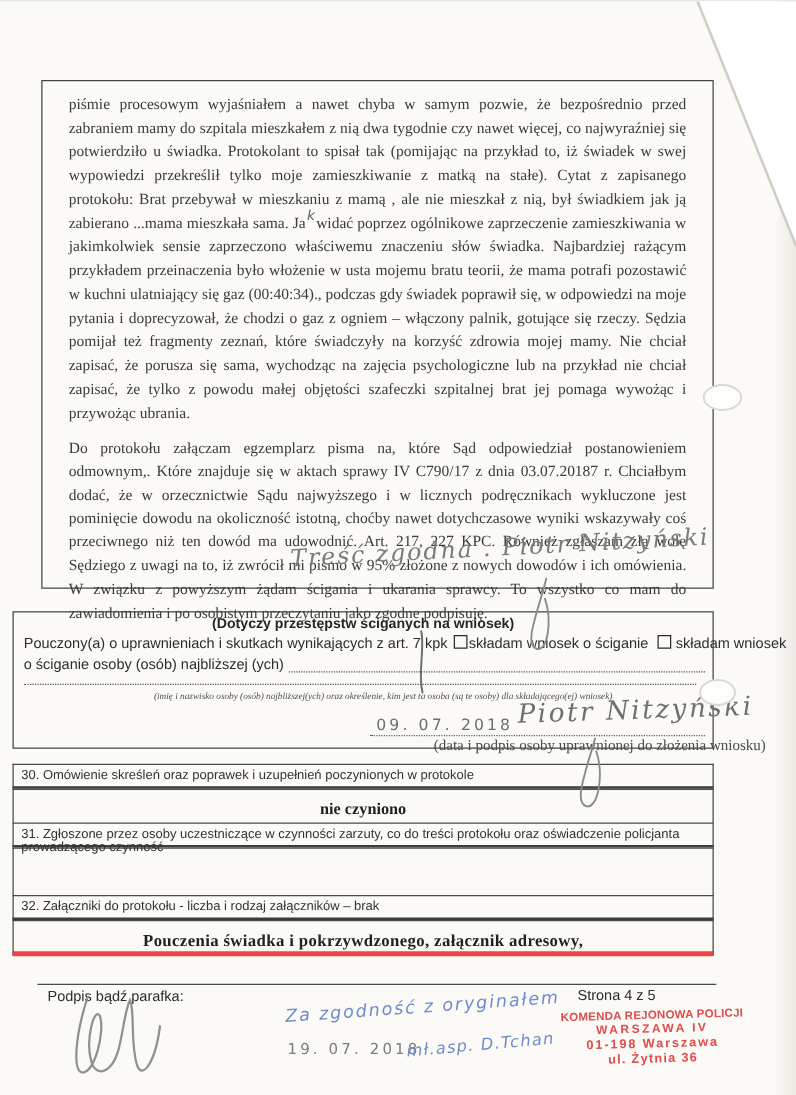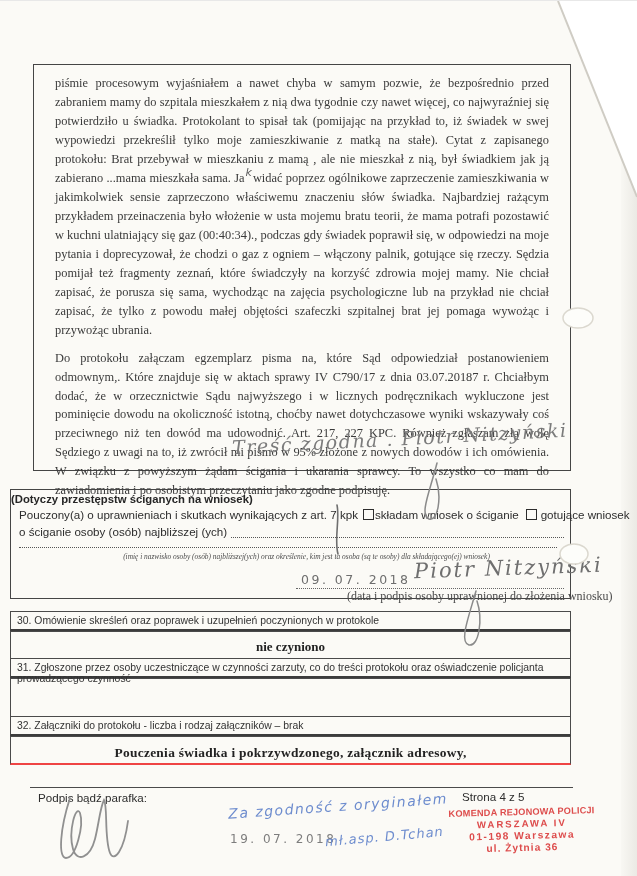--- a/index.html
+++ b/index.html
@@ -31,21 +31,21 @@
     font-family:"DejaVu Serif",serif;font-style:italic;
     font-size:19px;letter-spacing:1.5px;color:#7b7b7b;
     transform:rotate(-3deg);white-space:nowrap;
   }
   
   .wniosek-box{
     position:absolute;left:10px;top:488px;width:561px;height:110px;
     border:1px solid #454545;box-sizing:border-box;z-index:10;
     font-size:11.6px;
   }
-  .w-title{position:absolute;left:0;top:3px;width:100%;
+  .w-title{position:absolute;left:0;top:3px;width:100%;text-align:center;
     font-weight:bold;font-size:11.3px;color:#262626;}
   .w-lineA{position:absolute;left:8px;top:18px;width:545px;white-space:nowrap;color:#2d2d2d;}
   .w-lineB{position:absolute;left:8px;top:34px;width:545px;display:flex;align-items:flex-end;color:#2d2d2d;justify-content:space-between;}
   .dot-fill{flex:1;border-bottom:1px dotted #555;margin-left:4px;height:13px;}
   .w-dotted{position:absolute;left:8px;top:57px;width:538px;border-bottom:1px dotted #555;}
   .chk{display:inline-block;width:9px;height:9px;border:1px solid #2c2c2c;
     vertical-align:-1px;}
   .chk1{margin:0 1px 0 5px;} .chk2{margin:0 4px 0 7px;}
   .w-caption-names{position:absolute;left:16px;top:62px;width:100%;text-align:center;
     font-family:"Liberation Serif",serif;font-style:italic;font-size:7.4px;color:#4c4c4c;}
@@ -58,21 +58,21 @@
     position:absolute;left:118px;top:-8px;font-family:"DejaVu Serif",serif;
     font-style:italic;font-size:21px;letter-spacing:2px;color:#6f6f6f;
     transform:rotate(-2deg);white-space:nowrap;
   }
   .w-caption-date{position:absolute;left:336px;top:99px;
     font-family:"Liberation Serif",serif;font-size:12px;color:#4a4a4a;white-space:nowrap;}
   
   .ftable{position:absolute;left:10px;top:610px;width:561px;z-index:10;box-sizing:border-box;}
   .trow{box-sizing:border-box;border:1px solid #4a4a4a;border-bottom:none;
     padding:3px 6px;font-size:10.4px;color:#333;}
-  .trow:last-child{border-bottom:2px solid #ef4444;}
+  .trow:last-child{border-bottom:4px solid #ef4444;}
   .trow.hline{border-bottom:2px solid #3c3c3c;}
   .t-label{height:20px;}
   .t-val{height:27px;text-align:center;font-family:"Liberation Serif",serif;
     font-weight:bold;font-size:13px;color:#222;padding-top:7px;}
   .t-empty{height:38px;}
   .t-note{height:29px;text-align:center;font-family:"Liberation Serif",serif;
     font-weight:bold;font-size:13.4px;color:#222;padding-top:8px;letter-spacing:0.3px;}
   
   .foot-line{position:absolute;left:30px;top:786px;width:543px;border-top:1px solid #4a4a4a;z-index:10;}
   .podpis-label{position:absolute;left:38px;top:790px;font-size:11.6px;color:#2c2c2c;z-index:10;}
@@ -109,21 +109,21 @@
 
   <div class="letter-box">
     <p><span>piśmie procesowym wyjaśniałem a nawet chyba w samym pozwie, że bezpośrednio przed zabraniem mamy do szpitala mieszkałem z nią dwa tygodnie czy nawet więcej, co najwyraźniej się potwierdziło u świadka. Protokolant to spisał tak (pomijając na przykład to, iż świadek w swej wypowiedzi przekreślił tylko moje zamieszkiwanie z matką na stałe). Cytat z zapisanego protokołu: Brat przebywał w mieszkaniu z mamą , ale nie mieszkał z nią, był świadkiem jak ją zabierano ...mama mieszkała sama. Ja</span><span class="hand-k">k</span><span>widać poprzez ogólnikowe zaprzeczenie zamieszkiwania w jakimkolwiek sensie zaprzeczono właściwemu znaczeniu słów świadka. Najbardziej rażącym przykładem przeinaczenia było włożenie w usta mojemu bratu teorii, że mama potrafi pozostawić w kuchni ulatniający się gaz (00:40:34)., podczas gdy świadek poprawił się, w odpowiedzi na moje pytania i doprecyzował, że chodzi o gaz z ogniem – włączony palnik, gotujące się rzeczy. Sędzia pomijał też fragmenty zeznań, które świadczyły na korzyść zdrowia mojej mamy. Nie chciał zapisać, że porusza się sama, wychodząc na zajęcia psychologiczne lub na przykład nie chciał zapisać, że tylko z powodu małej objętości szafeczki szpitalnej brat jej pomaga wywożąc i przywożąc ubrania.</span></p>
     <p>Do protokołu załączam egzemplarz pisma na, które Sąd odpowiedział postanowieniem odmownym,. Które znajduje się w aktach sprawy  IV C790/17 z dnia 03.07.20187 r. Chciałbym dodać, że w orzecznictwie Sądu najwyższego i w licznych podręcznikach wykluczone jest pominięcie dowodu na okoliczność istotną, choćby nawet dotychczasowe wyniki wskazywały coś przeciwnego niż ten dowód ma udowodnić. Art. 217, 227 KPC. Również zgłaszam złą wolę Sędziego z uwagi na to, iż zwrócił mi pismo w 95% złożone z nowych dowodów i ich omówienia. W związku z powyższym żądam ścigania i ukarania sprawcy. To wszystko co mam do zawiadomienia i po osobistym przeczytaniu jako zgodne podpisuję.</p>
     <div class="hand-note">Treść zgodna . Piotr Nitzyński</div>
   </div>
 
   <div class="wniosek-box">
     <div class="w-title">(Dotyczy przestępstw ściganych na wniosek)</div>
     <div class="w-lineA">
-      <span>Pouczony(a) o uprawnieniach i skutkach wynikających z art. 7 kpk</span><span class="chk chk1"></span><span>składam wniosek o ściganie</span><span class="chk chk2"></span><span>gotujące  wniosek</span>
+      <span>Pouczony(a) o uprawnieniach i skutkach wynikających z art. 7 kpk</span><span class="chk chk1"></span><span>składam wniosek o ściganie</span><span class="chk chk2"></span><span>składam  wniosek</span>
     </div>
     <div class="w-lineB">
       <span>o ściganie osoby (osób) najbliższej (ych)</span>
       <span class="dot-fill"></span>
     </div>
     <div class="w-dotted"></div>
     <div class="w-caption-names">(imię i nazwisko osoby (osób) najbliższej(ych) oraz określenie, kim jest ta osoba (są te osoby)  dla składającego(ej) wniosek)</div>
     <div class="w-datesig">
       <span class="stamp-date">09. 07. 2018</span>
       <span class="w-sig">Piotr Nitzyński</span>

